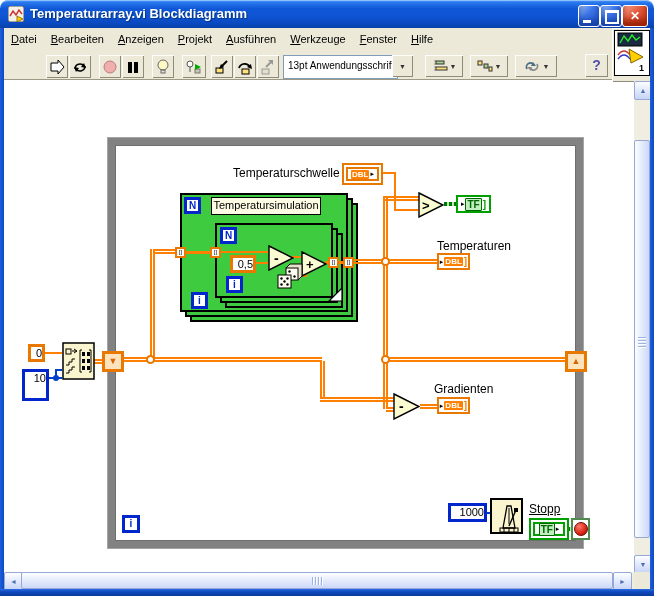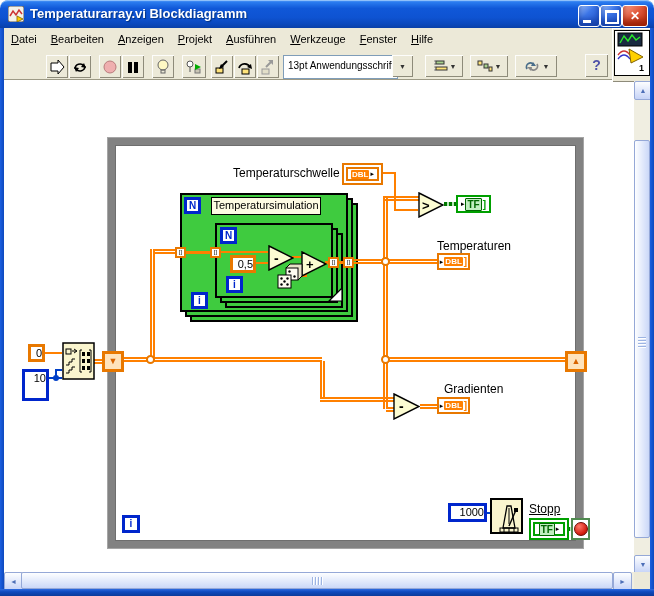--- a/index.html
+++ b/index.html
@@ -234,21 +234,21 @@
     <span class="bracket-g">]</span>
   </div>
 
   <div class="abs dlabel" style="left:437px;top:239px;">Temperaturen</div>
   <div class="abs ctl ind-o" style="left:437px;top:253px;width:33px;height:17px;">
     <span class="inarrow">▸</span>
     <span class="chip-o">DBL</span>
     <span class="bracket-o">]</span>
   </div>
 
-  <div class="abs dlabel" style="left:444px;top:382px;">Gradienten</div>
+  <div class="abs dlabel" style="left:434px;top:382px;">Gradienten</div>
   <div class="abs ctl ind-o" style="left:437px;top:397px;width:33px;height:17px;">
     <span class="inarrow">▸</span>
     <span class="chip-o">DBL</span>
     <span class="bracket-o">]</span>
   </div>
 
   <div class="abs dlabel" style="left:529px;top:502px;text-decoration:underline;">Stopp</div>
   <div class="abs ctl ctl-g" style="left:529px;top:518px;width:40px;height:22px;">
     <span class="chip-g">TF</span>
     <span class="inarrow">▸</span>

